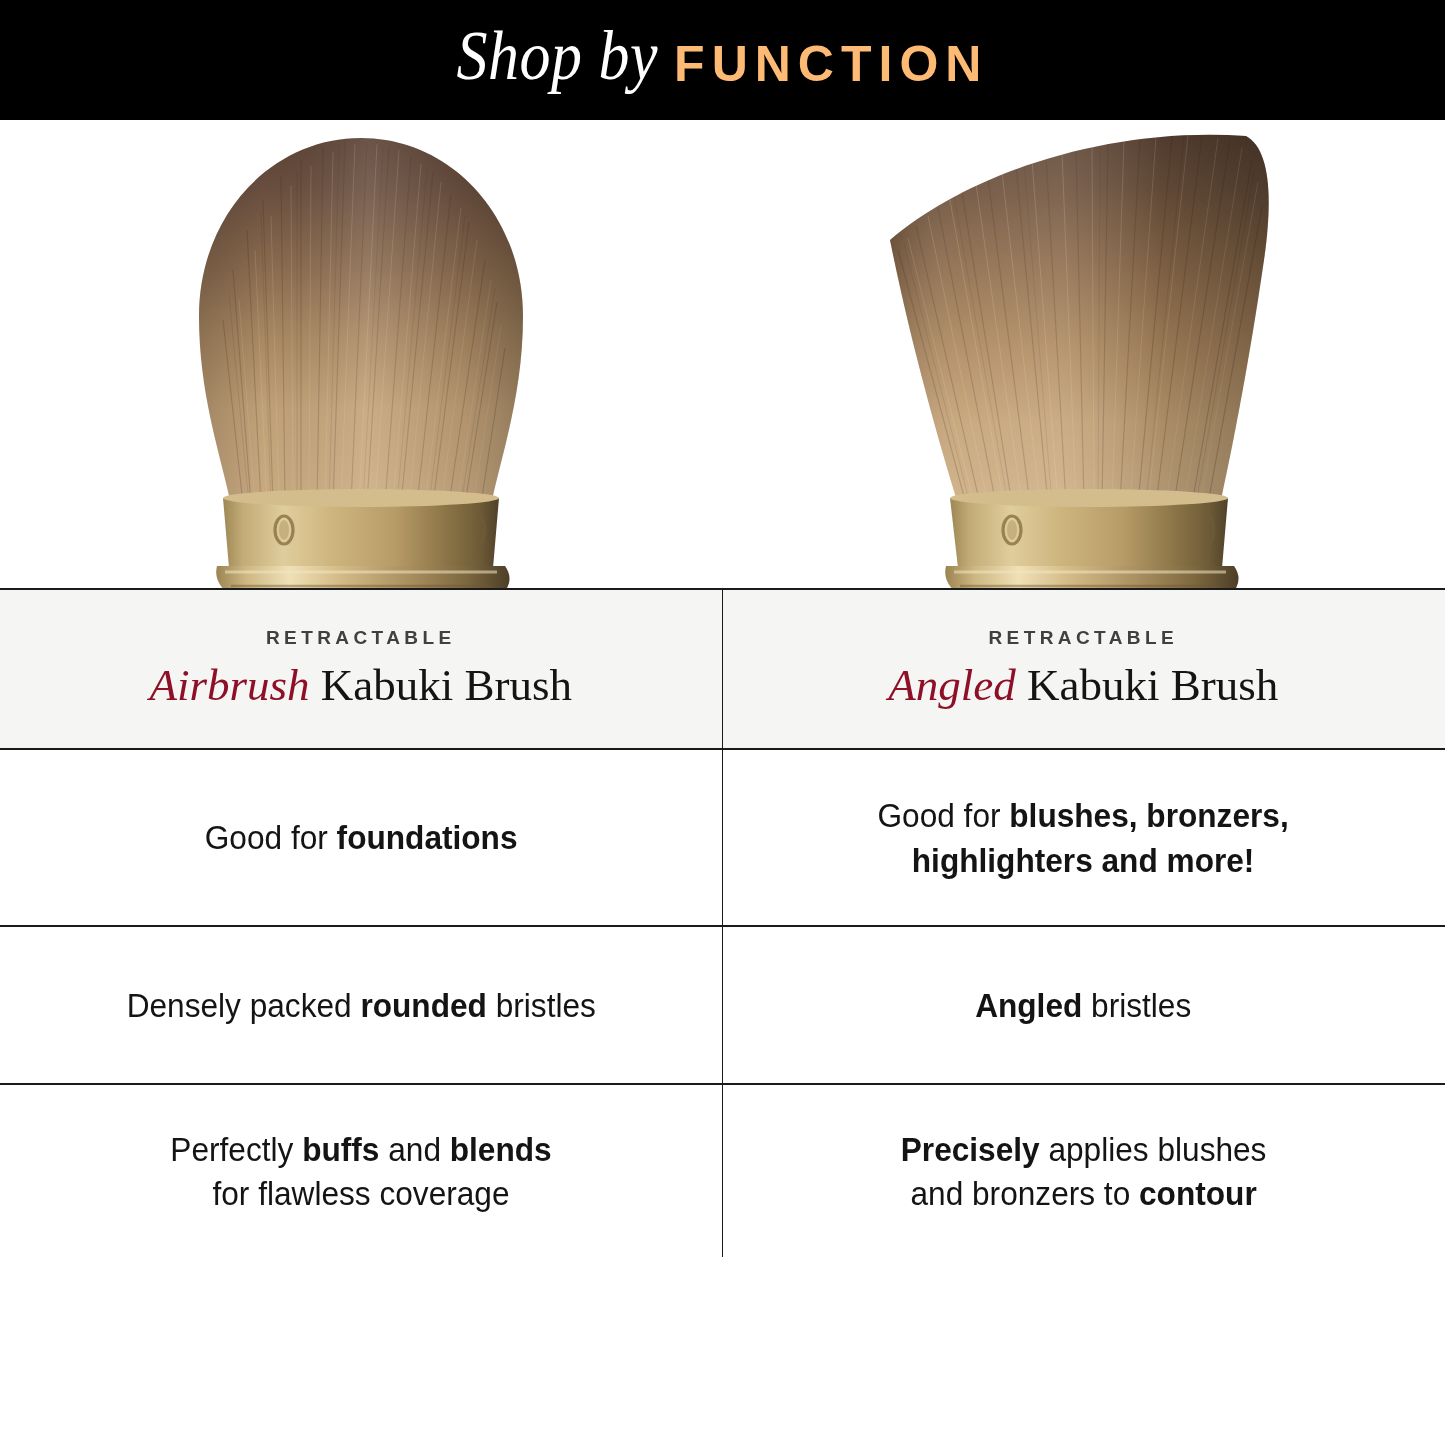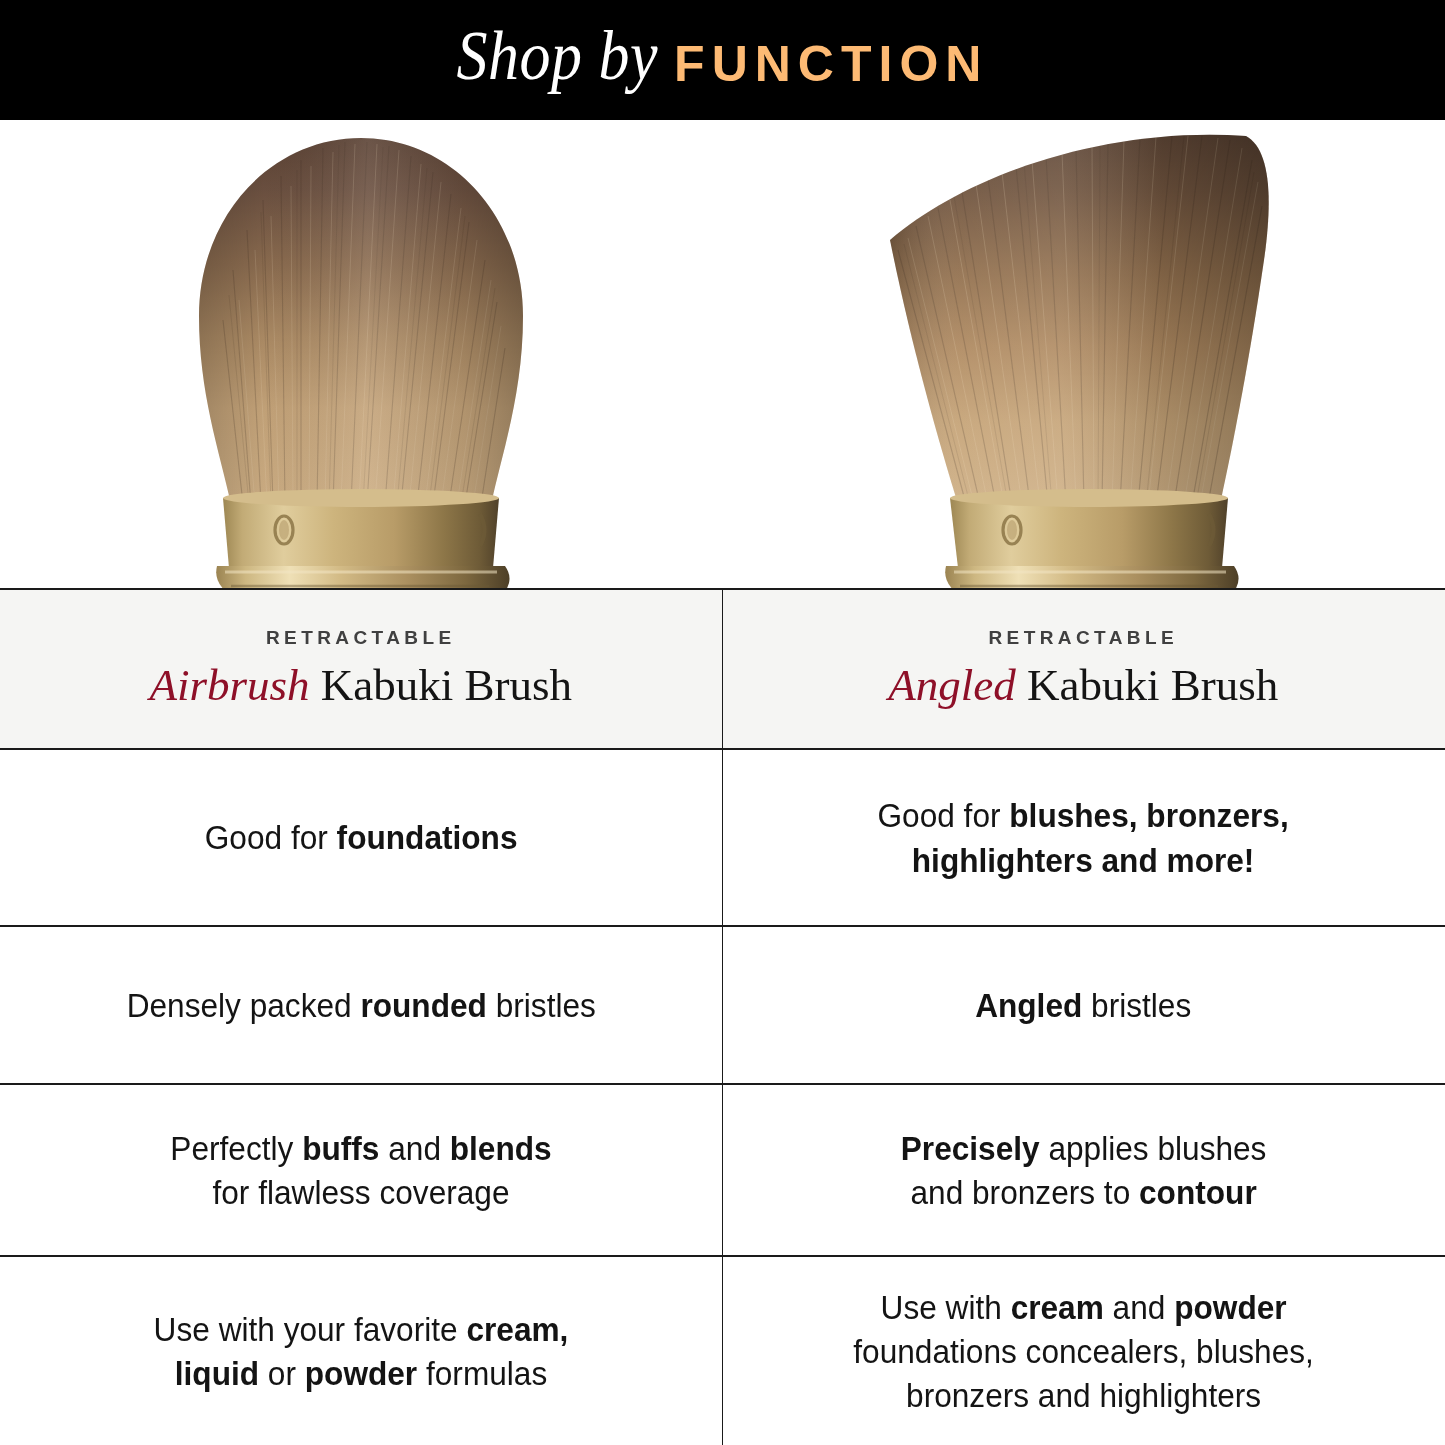--- a/index.html
+++ b/index.html
@@ -387,23 +387,15 @@
 
     <div class="trow row-f3">
       <div class="tcell left">
         <div class="feature">Perfectly <b>buffs</b> and <b>blends</b><br>for flawless coverage</div>
       </div>
       <div class="tcell right">
         <div class="feature"><b>Precisely</b> applies blushes<br>and bronzers to <b>contour</b></div>
       </div>
     </div>
 
-    <div class="trow row-f4">
-      <div class="tcell left">
-        <div class="feature">Use with your favorite <b>cream,</b><br><b>liquid</b> or <b>powder</b> formulas</div>
-      </div>
-      <div class="tcell right">
-        <div class="feature">Use with <b>cream</b> and <b>powder</b><br>foundations concealers, blushes,<br>bronzers and highlighters</div>
-      </div>
-    </div>
 
   </div>
 </div>
 
 </body></html>

